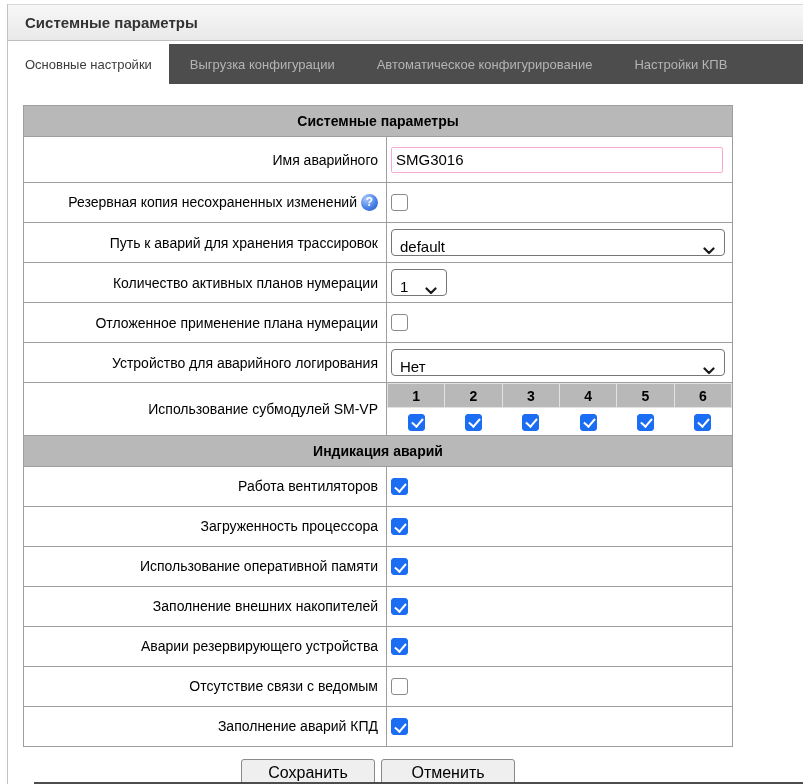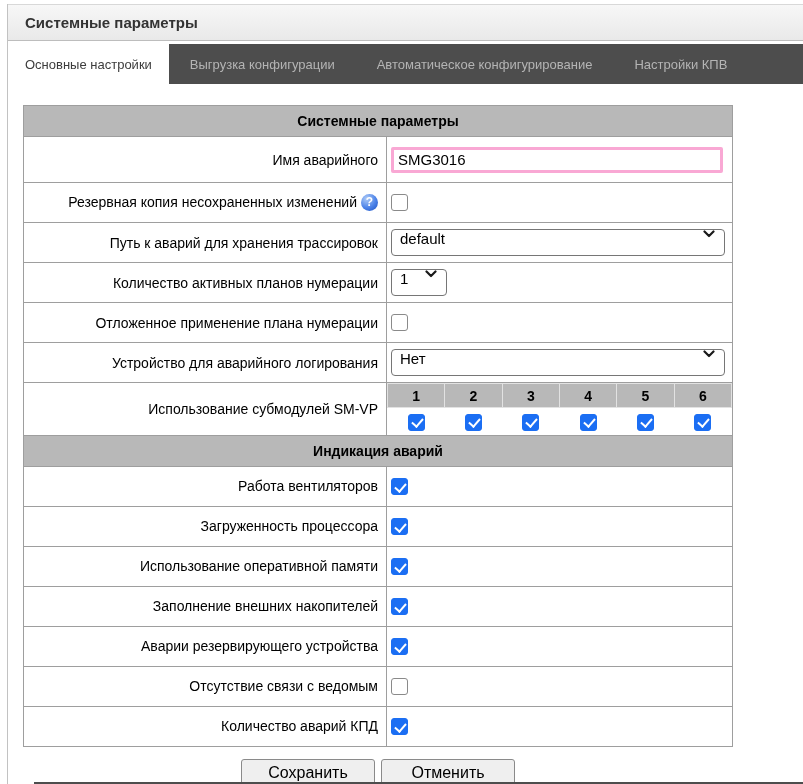--- a/index.html
+++ b/index.html
@@ -29,26 +29,26 @@
   table.main td, table.main th { border:1px solid #9e9e9e; font-size:14px; }
   th.section-head { height:31px; background:#b8b8b8; font-size:15px;
     font-weight:bold; text-align:center; color:#000; }
   td.lbl { width:363px; text-align:right; padding:8px 8px 8px 4px;
     vertical-align:middle; }
   td.val { padding:6px 4px 6px 4px; vertical-align:middle; }
   tr.r-input td { height:46px; }
   tr.r-std td { height:40px; }
 
   
-  .text-input { width:332px; height:26px; border:3px solid #f9a8d4;
+  .text-input { width:332px; height:26px; border:1px solid #f9a8d4;
     border-radius:2px; font-family:"Liberation Sans",sans-serif;
     font-size:15px; padding:0 4px; color:#000; background:#fff; }
 
   
-  .select-box { display:flex; align-items:flex-start; justify-content:space-between;
+  .select-box { display:flex; align-items:flex-end; justify-content:space-between;
     height:27px; border:1px solid #767676; border-radius:4px; background:#fff;
     padding:0 9px 0 8px; font-size:15px; cursor:pointer; }
   .select-box.full { width:334px; }
   .select-box.small { width:56px; }
   .chevron-down { width:12px; height:8px; flex:none; }
 
   
   .cb { display:inline-block; width:17px; height:17px; border:1px solid #8a8a8a;
     border-radius:3px; background:#fff; position:relative; vertical-align:middle;
     cursor:pointer; }
@@ -209,21 +209,21 @@
       </tr>
       <tr class="r-std">
         <td class="lbl">Аварии резервирующего устройства</td>
         <td class="val"><span class="cb checked"></span></td>
       </tr>
       <tr class="r-std">
         <td class="lbl">Отсутствие связи с ведомым</td>
         <td class="val"><span class="cb"></span></td>
       </tr>
       <tr class="r-std">
-        <td class="lbl">Количество аварий КПД</td>
+        <td class="lbl">Заполнение аварий КПД</td>
         <td class="val"><span class="cb checked"></span></td>
       </tr>
     </tbody>
       </table>
 
     <div class="button-row">
       <button class="btn">Сохранить</button>
       <button class="btn">Отменить</button>
     </div>
   </div>

